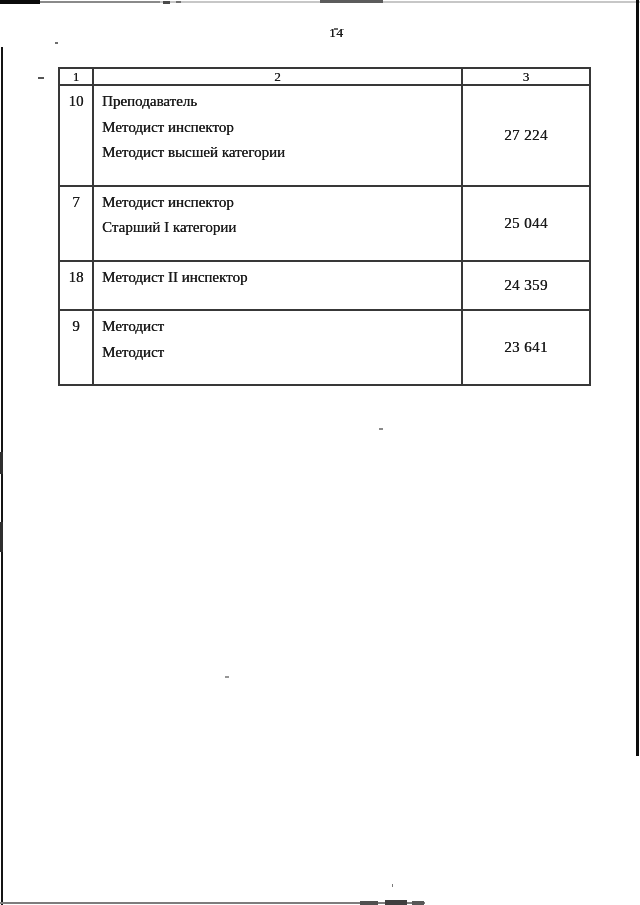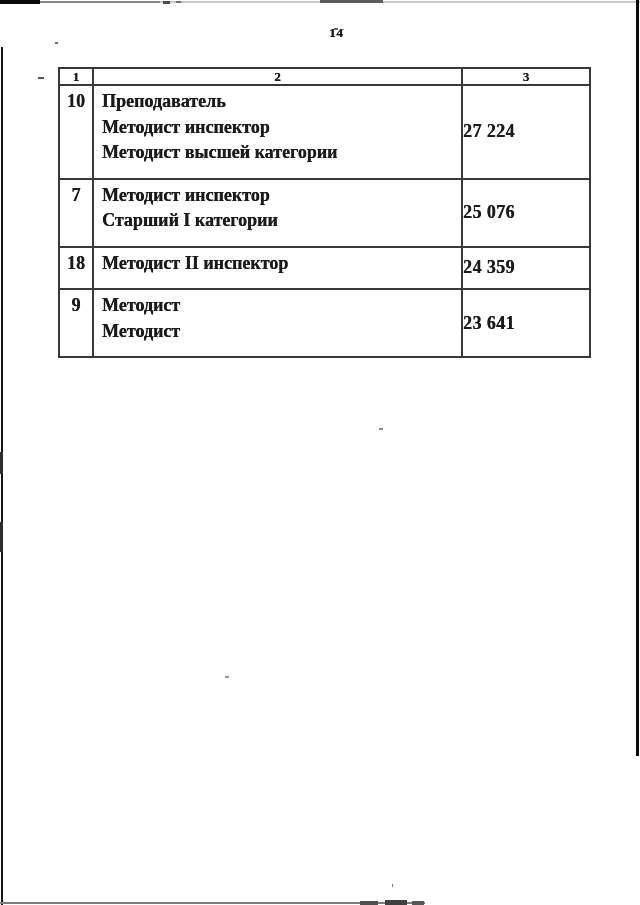--- a/index.html
+++ b/index.html
@@ -5,60 +5,60 @@
   html,body{margin:0;padding:0;background:#e8e8e8;}
   .page{
     position:relative;
     width:640px;height:905px;
     background:#ffffff;
     overflow:hidden;
     font-family:"Liberation Serif","DejaVu Serif",serif;
     color:#1b1b1b;
   }
   .page *{box-sizing:border-box;}
-  .txt{ text-shadow:0.3px 0 0 currentColor;font-weight:bold; }
+  .txt{ text-shadow:0.3px 0 0 currentColor; }
 
   
   .page-number{
     position:absolute; top:26px; left:329px;
     font-size:13.5px; line-height:14px;
     letter-spacing:0.5px;
   }
 
   
   .salary-table{
     position:absolute; left:58px; top:67px;
     width:531px;
     border-collapse:collapse; table-layout:fixed;
   }
   .salary-table td{
     border:2px solid #383838;
     padding:0;
-    font-size:18px;
+    font-size:15px;
     vertical-align:top;
   }
   .salary-table col.col-num{width:34px;}
   .salary-table col.col-pos{width:369px;}
   .salary-table col.col-sal{width:128px;}
   tr.hdr td{
     height:17px;
     text-align:center;
     font-size:13px; line-height:13px;
     padding-top:1px;
   }
   td.c1{
     text-align:center;
     padding-top:3px;
     line-height:25px;
   }
-  td.c2{ padding:3px 6px 12px 8px; }
+  td.c2{ padding:3px 6px 19px 8px; }
   td.c2 .pos-line{ line-height:25.5px; white-space:nowrap; }
   td.c3{
     vertical-align:middle;
-    text-align:left;
+    text-align:center;
     letter-spacing:0.4px;
   }
   tr.r10 td{height:72px;}
   tr.r11 td{height:51px;}
   tr.r12 td{height:28px;}
   tr.r13 td{height:50px;}
 
   
   .art{position:absolute;}
 </style>
@@ -115,21 +115,21 @@
         <div class="pos-line">Методист высшей категории</div>
       </td>
       <td class="c3">27 224</td>
     </tr>
     <tr class="r11">
       <td class="c1">7</td>
       <td class="c2">
         <div class="pos-line">Методист инспектор</div>
         <div class="pos-line">Старший I категории</div>
       </td>
-      <td class="c3">25 076</td>
+      <td class="c3">25 044</td>
     </tr>
     <tr class="r12">
       <td class="c1">18</td>
       <td class="c2">
         <div class="pos-line">Методист II инспектор</div>
       </td>
       <td class="c3">24 359</td>
     </tr>
     <tr class="r13">
       <td class="c1">9</td>

